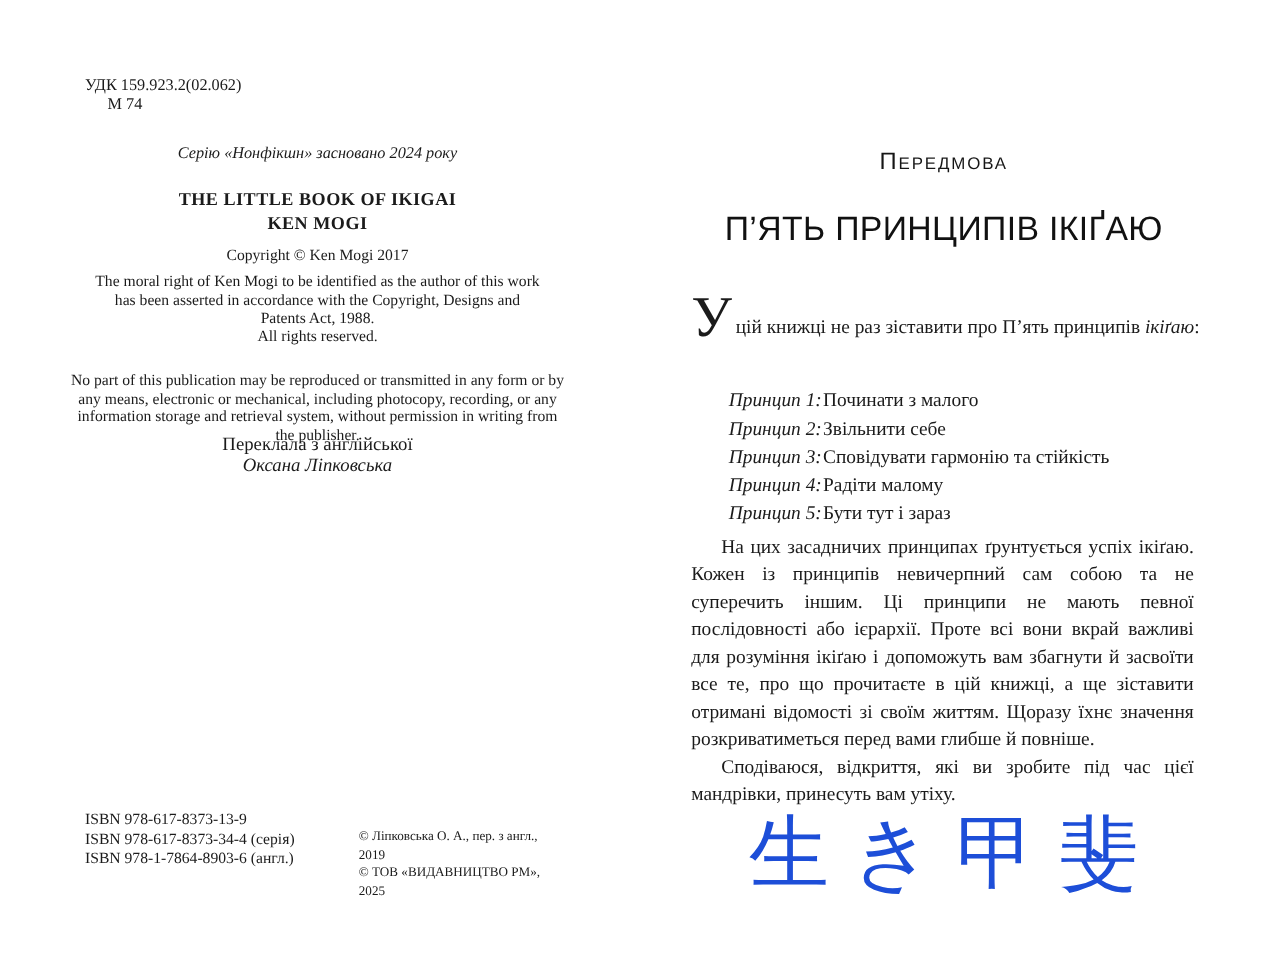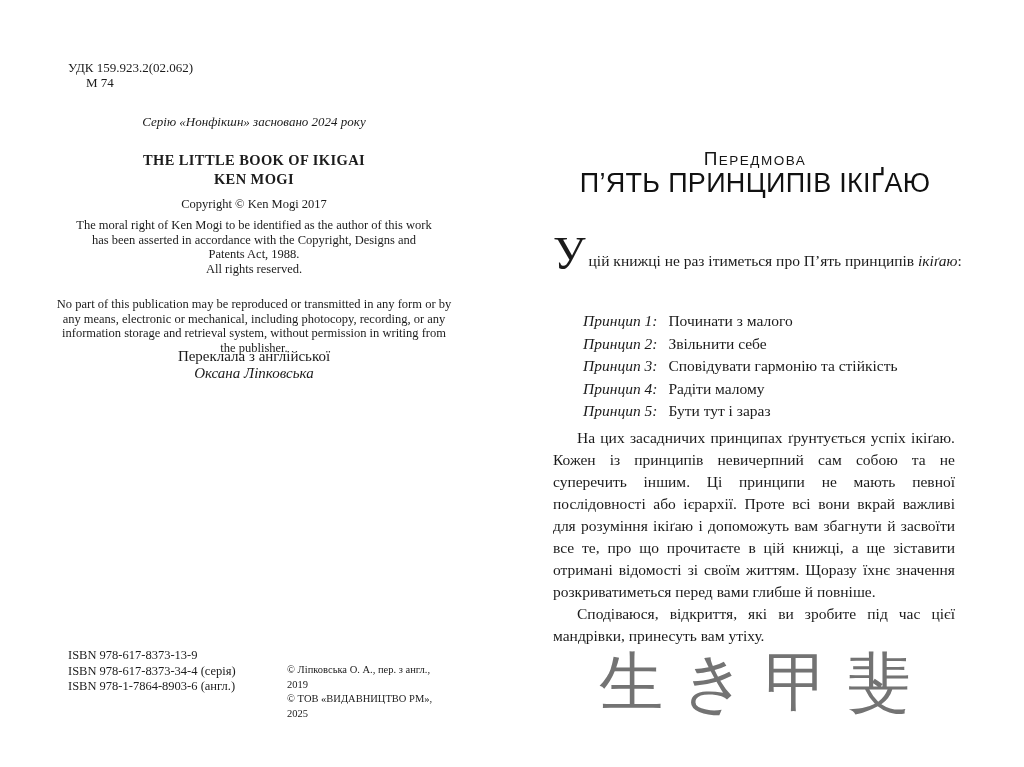--- a/index.html
+++ b/index.html
@@ -46,21 +46,21 @@
   .translator .tname { font-style:italic; }
 
   .isbns { position:absolute; left:0; top:648px; font-size:12.5px; line-height:15.5px; }
   .notices { position:absolute; left:219px; top:663px; font-size:10.5px; line-height:14.5px; }
 
   
   .chapter-label {
     position:absolute; left:0; top:119px; width:100%;
     text-align:center;
     font-family:"Liberation Sans", sans-serif;
-    font-size:13.5px; letter-spacing:1.5px; color:#161616;margin-top:29px;
+    font-size:13.5px; letter-spacing:1.5px; color:#161616;
   }
   .chapter-label .ini { font-size:19px; letter-spacing:1.5px; }
 
   .chapter-title {
     position:absolute; left:0; top:168px; width:100%; margin:0;
     text-align:center;
     font-family:"Liberation Sans", sans-serif;
     font-weight:normal; font-size:27px; letter-spacing:0.3px; color:#111;
   }
 
@@ -70,34 +70,34 @@
   }
   .dropcap {
     font-size:46px; line-height:30px; vertical-align:-3px;
     margin-right:3px; letter-spacing:0;
   }
 
   .principles {
     position:absolute; left:30px; top:310px;
     font-size:15.5px; line-height:22.5px;
   }
-  .principle i { margin-right:11px; }
+  .principle i { margin-right:1px; }
 
   .bodytext {
     position:absolute; left:0; top:427px; width:402px;
     font-size:15.5px; line-height:22px; text-align:justify;
   }
   .bodytext p { margin:0; text-indent:24px; }
 
   .kanji {
     position:absolute; left:0; top:641px; width:100%;
     text-align:center;
     font-size:64px; line-height:1.3; letter-spacing:18px; padding-left:18px;
     box-sizing:border-box;
-    color:#737373;
+    color:#1d4ed8;
   }
 </style>
 </head>
 <body>
 
 <div class="spread">
 
   <div class="page-left">
 
     <div class="udc">
@@ -137,21 +137,21 @@
     </div>
 
   </div>
 
   <div class="page-right">
 
     <div class="chapter-label"><span class="ini">П</span><span>ЕРЕДМОВА</span></div>
 
     <h1 class="chapter-title">П’ЯТЬ ПРИНЦИПІВ ІКІҐАЮ</h1>
 
-    <p class="intro"><span class="dropcap">У</span><span>цій книжці не раз ітиметься про П’ять принципів </span><i>ікіґаю</i><span>:</span></p>
+    <p class="intro"><span class="dropcap">У</span><span>цій книжці не раз зіставити про П’ять принципів </span><i>ікіґаю</i><span>:</span></p>
 
     <div class="principles">
       <div class="principle"><i>Принцип 1:</i><span>Починати з малого</span></div>
       <div class="principle"><i>Принцип 2:</i><span>Звільнити себе</span></div>
       <div class="principle"><i>Принцип 3:</i><span>Сповідувати гармонію та стійкість</span></div>
       <div class="principle"><i>Принцип 4:</i><span>Радіти малому</span></div>
       <div class="principle"><i>Принцип 5:</i><span>Бути тут і зараз</span></div>
     </div>
 
     <div class="bodytext">

